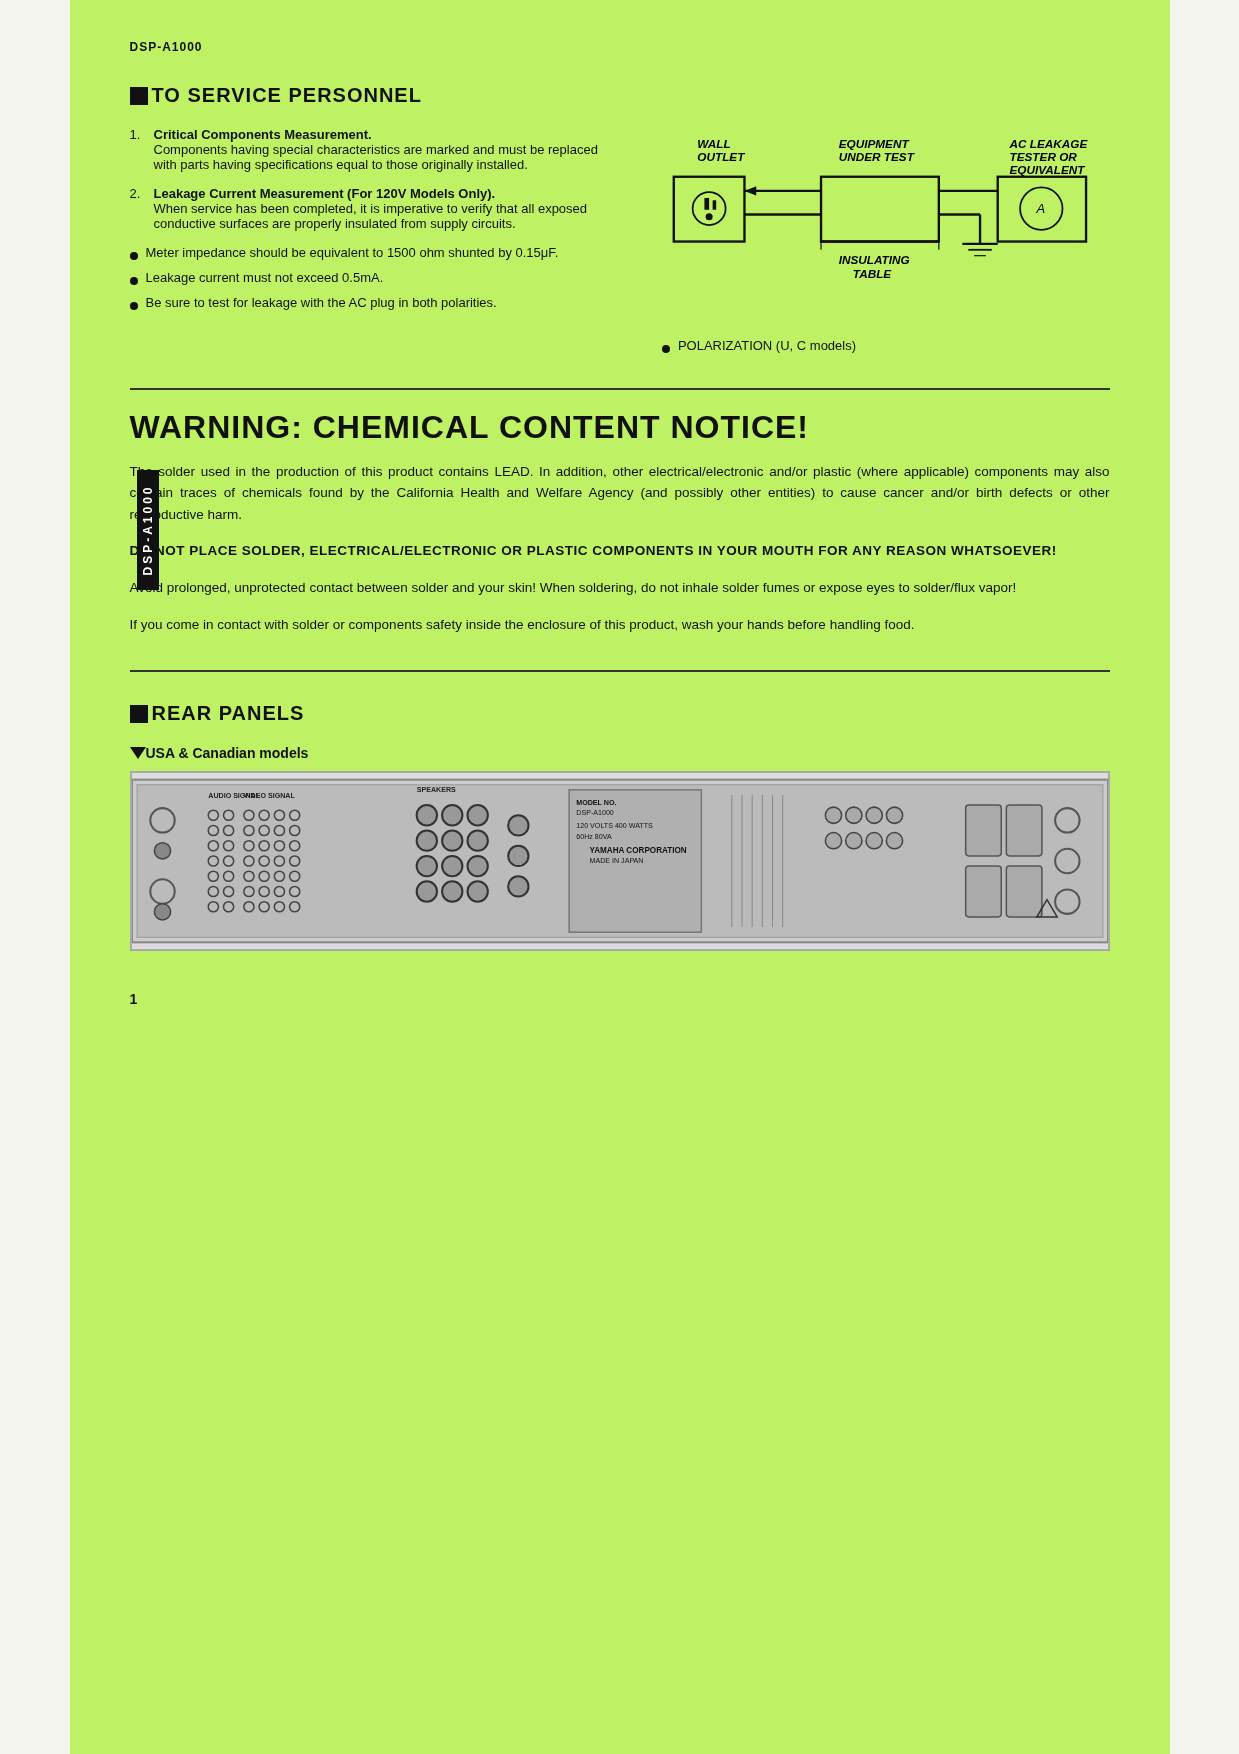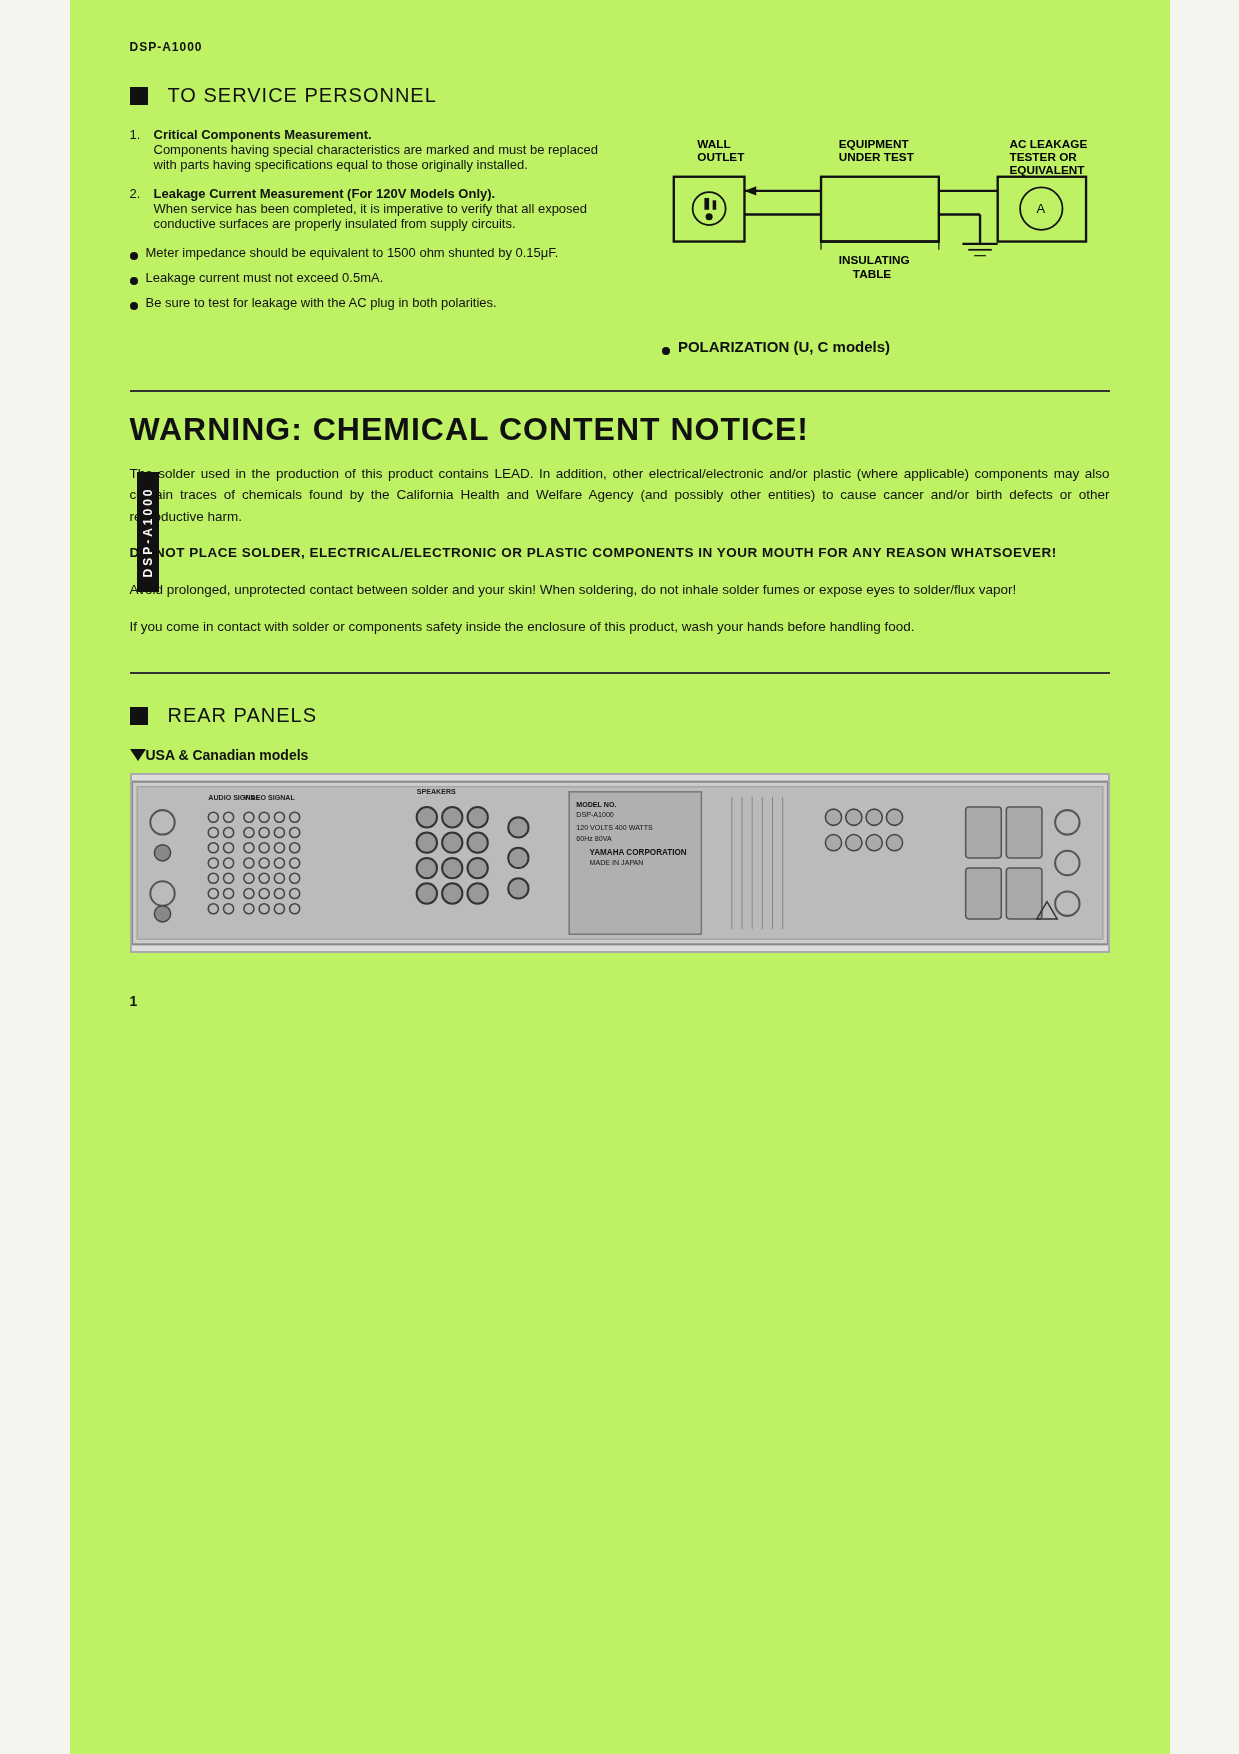--- a/index.html
+++ b/index.html
@@ -20,26 +20,26 @@
       position: relative;
     }
     .model-label {
       font-size: 12px;
       font-weight: bold;
       margin-bottom: 30px;
       letter-spacing: 1px;
     }
     .section-title {
       font-size: 20px;
-      font-weight: 400;
+      font-weight: 700;
       letter-spacing: 1px;
       margin-bottom: 20px;
       display: flex;
       align-items: center;
-      gap: 20px;
+      gap: 4px;
     }
     .section-title-square {
       width: 18px;
       height: 18px;
       background: #111;
       display: inline-block;
       flex-shrink: 0;
     }
     .two-col {
       display: flex;
@@ -74,22 +74,22 @@
       width: 8px;
       height: 8px;
       background: #111;
       border-radius: 50%;
       margin-top: 3px;
     }
     .polarization-section {
       margin-top: 15px;
     }
     .polarization-title {
-      font-weight: bold;
-      font-size: 15px;
+      font-weight: normal;
+      font-size: 13px;
       margin-bottom: 0;
     }
     
     .warning-section {
       border-top: 2px solid #333;
       border-bottom: 2px solid #333;
       padding: 20px 0;
       margin: 25px 0;
       position: relative;
     }
@@ -163,20 +163,21 @@
       overflow: hidden;
     }
     .page-number {
       font-size: 14px;
       font-weight: bold;
       margin-top: 40px;
     }
     .diagram-svg-container {
       width: 100%;
       margin-bottom: 8px;
+      font-style: italic;
     }
   </style>
 </head>
 <body>
 
 <div class="page">
 
   <div class="model-label">DSP-A1000</div>
 
   <div class="section-title">

